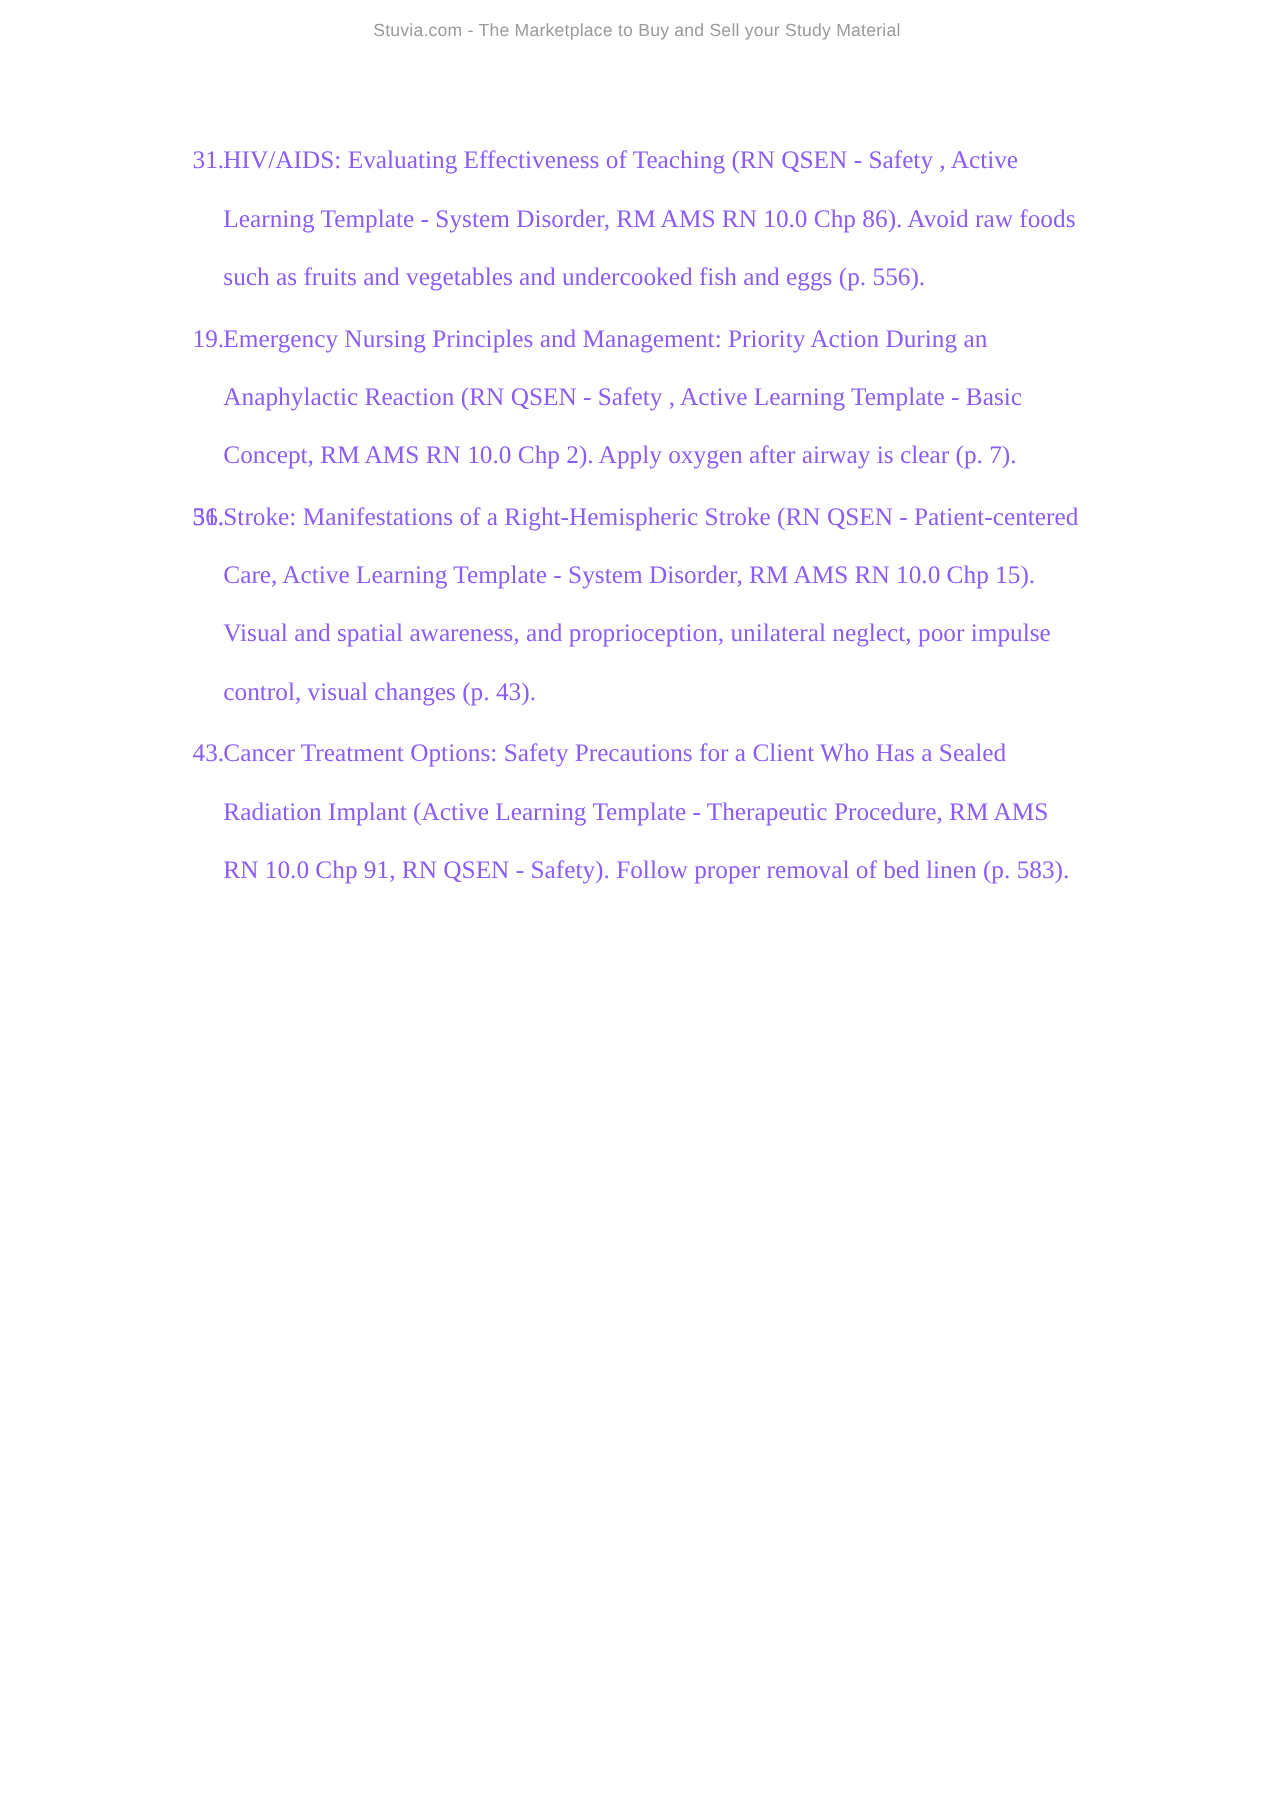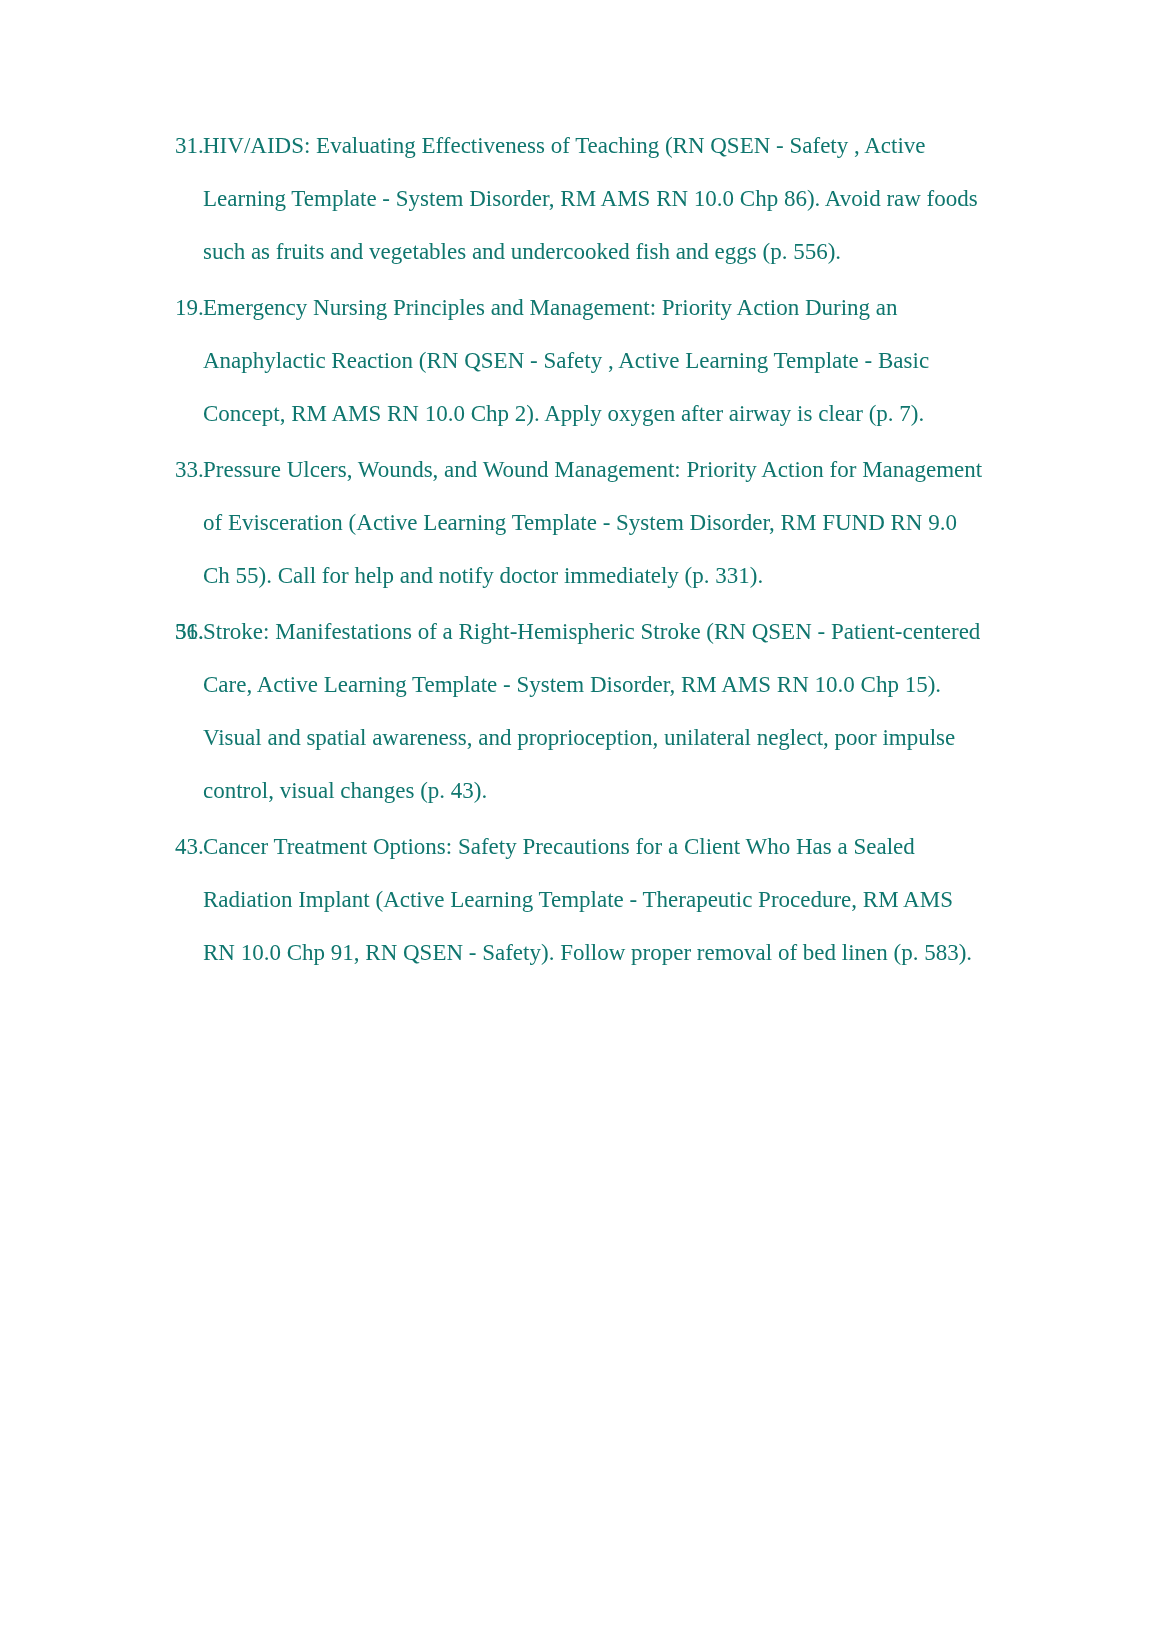--- a/index.html
+++ b/index.html
@@ -32,57 +32,54 @@
     letter-spacing: 0.2px;
   }
   .topic-list {
     position: absolute;
     top: 119px;
     left: 175px;
     width: 810px;
     margin: 0;
     padding: 0;
     list-style: none;
-    color: #0f766e;
+    color: #8b5cf6;
     font-size: 23px;
     line-height: 53px;
   }
   .topic-item {
     position: relative;
     padding-left: 28px;
     margin: 0 0 3px 0;
     text-align: left;
   }
   .topic-item .item-number {
     position: absolute;
     left: 0;
     top: 0;
   }
 </style>
 </head>
 <body>
 
 <div class="page">
 
+  <div class="watermark-header">Stuvia.com - The Marketplace to Buy and Sell your Study Material</div>
 
   <ol class="topic-list">
     <li class="topic-item">
       <span class="item-number">31.</span>
       <span class="item-text">HIV/AIDS: Evaluating Effectiveness of Teaching (RN QSEN - Safety , Active Learning Template - System Disorder, RM AMS RN 10.0 Chp 86). Avoid raw foods such as fruits and vegetables and undercooked fish and eggs (p. 556).</span>
     </li>
 
     <li class="topic-item">
       <span class="item-number">19.</span>
       <span class="item-text">Emergency Nursing Principles and Management: Priority Action During an Anaphylactic Reaction (RN QSEN - Safety , Active Learning Template - Basic Concept, RM AMS RN 10.0 Chp 2). Apply oxygen after airway is clear (p. 7).</span>
     </li>
 
-    <li class="topic-item">
-      <span class="item-number">33.</span>
-      <span class="item-text">Pressure Ulcers, Wounds, and Wound Management: Priority Action for Management of Evisceration (Active Learning Template - System Disorder, RM FUND RN 9.0 Ch 55). Call for help and notify doctor immediately (p. 331).</span>
-    </li>
 
 
     <li class="topic-item">
       <span class="item-number">56.</span>
     </li>
 
     <li class="topic-item">
       <span class="item-number">31.</span>
       <span class="item-text">Stroke: Manifestations of a Right-Hemispheric Stroke (RN QSEN - Patient-centered Care, Active Learning Template - System Disorder, RM AMS RN 10.0 Chp 15). Visual and spatial awareness, and proprioception, unilateral neglect, poor impulse control, visual changes (p. 43).</span>
     </li>

